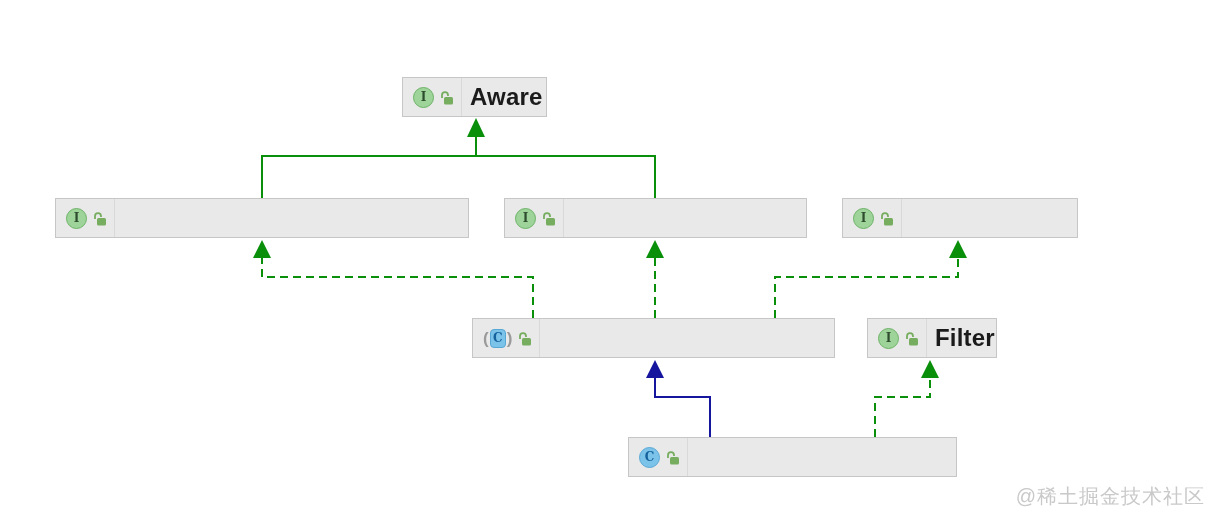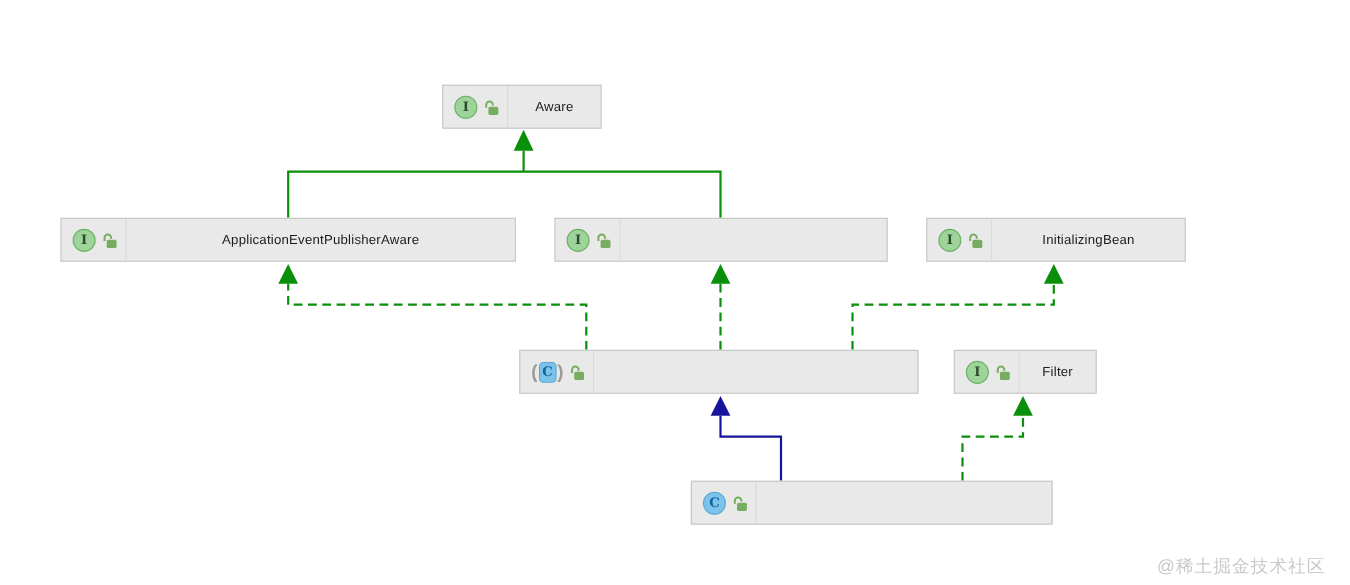--- a/index.html
+++ b/index.html
@@ -23,22 +23,22 @@
     color:var(--label-text,#1b1b1b);
     cursor:default;
   }
   .iconzone{
     display:flex;align-items:center;gap:4px;
     padding:0 6px 0 10px;height:100%;
     border-right:1px solid #d9d9d9;
     flex:0 0 auto;
   }
   .label{
-    flex:1;text-align:center;font-size:12px;letter-spacing:0.2px;
-    white-space:nowrap;padding:0 8px;
+    flex:1;text-align:center;font-size:24px;letter-spacing:0.2px;
+    white-space:nowrap;padding:0 8px;font-weight:bold;
   }
   
   .icon-iface{
     width:21px;height:21px;border-radius:50%;
     background:var(--interface-icon-fill,#9ed49a);
     border:1.5px solid var(--interface-icon-border,#6cb266);
     box-sizing:border-box;
     display:inline-flex;align-items:center;justify-content:center;
     font-family:"DejaVu Serif", serif;font-weight:bold;font-size:12px;
     color:#2e4d2e;line-height:1;
@@ -63,23 +63,23 @@
   .icon-abstract .cbox{
     width:16px;height:19px;border-radius:4px;
     background:var(--class-icon-fill,#7cc3ea);
     border:1px solid #58a8d6;box-sizing:border-box;
     display:inline-flex;align-items:center;justify-content:center;
     font-family:"DejaVu Serif", serif;font-weight:bold;font-size:12px;
     color:#15629c;
   }
   .icon-lock{display:inline-flex;width:17px;height:17px;}
   .watermark{
-    position:absolute;right:22px;bottom:6px;
+    position:absolute;right:22px;bottom:22px;
     color:var(--watermark-gray,#c9c9c9);
-    font-size:16px;letter-spacing:1px;white-space:nowrap;
+    font-size:20px;letter-spacing:1px;white-space:nowrap;
   }
 </style>
 </head>
 <body>
 
 <div class="canvas">
 
   <svg class="edges" viewBox="0 0 1227 532">
 
     <path class="edge green" d="M262,198 L262,156 L655,156 L655,198 M476,156 L476,137"></path>
@@ -117,21 +117,20 @@
   <div class="node" style="left:55px;top:198px;width:414px;">
     <span class="iconzone">
       <span class="icon-iface">I</span>
       <span class="icon-lock">
         <svg viewBox="0 0 17 17" width="17" height="17">
           <path d="M4 9 V6.2 a3 3 0 0 1 6 0 V7" fill="none" stroke="#76ad5f" stroke-width="1.8"></path>
           <rect x="6" y="8" width="9" height="7.5" rx="1.5" fill="#76ad5f"></rect>
         </svg>
       </span>
     </span>
-    <span class="label">ApplicationEventPublisherAware</span>
   </div>
 
   <div class="node" style="left:504px;top:198px;width:303px;">
     <span class="iconzone">
       <span class="icon-iface">I</span>
       <span class="icon-lock">
         <svg viewBox="0 0 17 17" width="17" height="17">
           <path d="M4 9 V6.2 a3 3 0 0 1 6 0 V7" fill="none" stroke="#76ad5f" stroke-width="1.8"></path>
           <rect x="6" y="8" width="9" height="7.5" rx="1.5" fill="#76ad5f"></rect>
         </svg>
@@ -142,21 +141,20 @@
   <div class="node" style="left:842px;top:198px;width:236px;">
     <span class="iconzone">
       <span class="icon-iface">I</span>
       <span class="icon-lock">
         <svg viewBox="0 0 17 17" width="17" height="17">
           <path d="M4 9 V6.2 a3 3 0 0 1 6 0 V7" fill="none" stroke="#76ad5f" stroke-width="1.8"></path>
           <rect x="6" y="8" width="9" height="7.5" rx="1.5" fill="#76ad5f"></rect>
         </svg>
       </span>
     </span>
-    <span class="label">InitializingBean</span>
   </div>
 
   <div class="node" style="left:472px;top:318px;width:363px;">
     <span class="iconzone">
       <span class="icon-abstract">
         <span class="paren">(</span>
         <span class="cbox">C</span>
         <span class="paren">)</span>
       </span>
       <span class="icon-lock">

